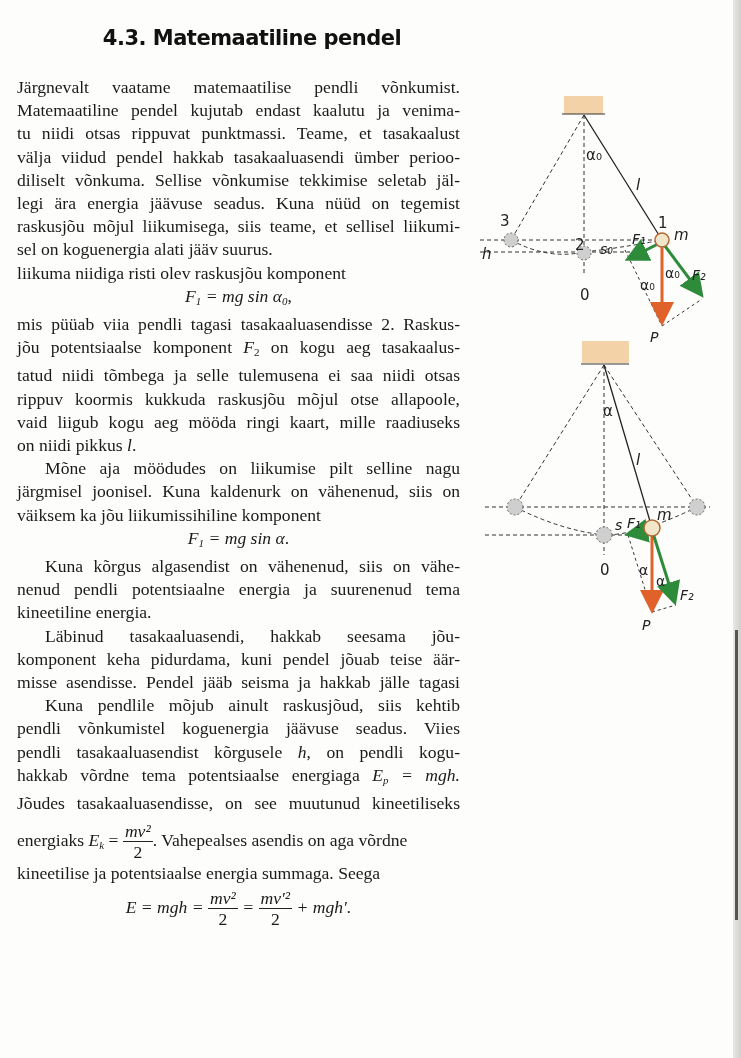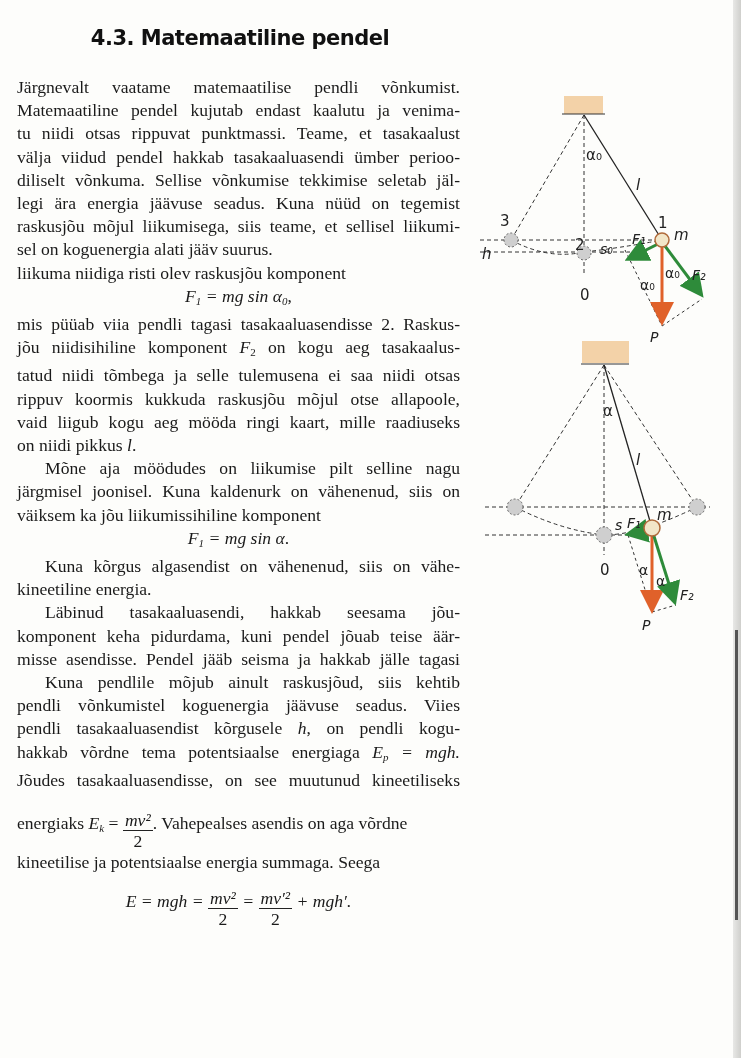--- a/index.html
+++ b/index.html
@@ -1,28 +1,28 @@
 <!DOCTYPE html>
 <html><head>
 <meta charset="utf-8">
 <style>
   html,body{margin:0;padding:0;}
   body{width:741px;height:1058px;background:#fdfdfb;position:relative;overflow:hidden;
        font-family:"Liberation Serif","DejaVu Serif",serif;color:#1a1a1a;}
   .page-edge{position:absolute;left:733px;top:0;width:8px;height:1058px;
        background:linear-gradient(to right,#e8e8e6,#cfcfcc);}
   .page-edge .dark{position:absolute;left:2px;top:630px;width:3px;height:290px;background:#555;}
-  h1{position:absolute;left:0;top:26px;width:480px;margin:0;text-align:center;
+  h1{position:absolute;left:12px;top:26px;width:480px;margin:0;text-align:center;
      font-family:"DejaVu Sans","Liberation Sans",sans-serif;font-weight:bold;font-size:21px;letter-spacing:-0.5px;color:#111;}
   .text{position:absolute;left:17px;top:76px;width:443px;font-size:17.6px;line-height:23.2px;}
   .p{margin:0;text-align:justify;text-align-last:auto;}
   .eq{text-align:center;font-style:italic;margin:0;}
   .it{font-style:italic;}
   sub{font-size:11px;vertical-align:-3px;}
-  .frac{display:inline-block;vertical-align:middle;text-align:center;font-style:italic;line-height:20px;margin-top:12px;}
+  .frac{display:inline-block;vertical-align:middle;text-align:center;font-style:italic;line-height:20px;}
   .frac .num{display:block;border-bottom:1px solid #222;padding:0 2px;}
   .frac .den{display:block;font-style:normal;}
   .l{display:block;}
   .just{text-align:justify;text-align-last:justify;}
   svg text{font-family:"DejaVu Sans","Liberation Sans",sans-serif;}
 </style>
 </head>
 <body>
 
 <div class="page-edge">
@@ -44,37 +44,38 @@
   </div>
   <div class="p">
     <span class="l">liikuma niidiga risti olev raskusjõu komponent</span>
   </div>
   <div class="eq">
     <span>F</span><sub>1</sub>
     <span>= mg sin α</span><sub>0</sub><span style="font-style:normal">,</span>
   </div>
   <div class="p">
     <span class="l just">mis püüab viia pendli tagasi tasakaaluasendisse 2. Raskus-</span>
-    <span class="l just"><span>jõu niidisihiline komponent </span><span class="it">F</span><sub>2</sub><span> on kogu aeg tasakaalus-</span></span>
+    <span class="l just"><span>jõu potentsiaalse komponent </span><span class="it">F</span><sub>2</sub><span> on kogu aeg tasakaalus-</span></span>
     <span class="l just">tatud niidi tõmbega ja selle tulemusena ei saa niidi otsas</span>
     <span class="l just">rippuv koormis kukkuda raskusjõu mõjul otse allapoole,</span>
     <span class="l just">vaid liigub kogu aeg mööda ringi kaart, mille raadiuseks</span>
     <span class="l"><span>on niidi pikkus </span><span class="it">l</span><span>.</span></span>
   </div>
   <div class="p">
     <span class="l just" style="padding-left:28px">Mõne aja möödudes on liikumise pilt selline nagu</span>
     <span class="l just">järgmisel joonisel. Kuna kaldenurk on vähenenud, siis on</span>
     <span class="l">väiksem ka jõu liikumissihiline komponent</span>
   </div>
   <div class="eq">
     <span>F</span><sub>1</sub>
     <span>= mg sin α</span><span style="font-style:normal">.</span>
   </div>
   <div class="p">
     <span class="l just" style="padding-left:28px">Kuna kõrgus algasendist on vähenenud, siis on vähe-</span>
+    <span class="l just">nenud pendli potentsiaalne energia ja suurenenud tema</span>
     <span class="l">kineetiline energia.</span>
   </div>
   <div class="p">
     <span class="l just" style="padding-left:28px">Läbinud tasakaaluasendi, hakkab seesama jõu-</span>
     <span class="l just">komponent keha pidurdama, kuni pendel jõuab teise äär-</span>
     <span class="l just">misse asendisse. Pendel jääb seisma ja hakkab jälle tagasi</span>
   </div>
   <div class="p">
     <span class="l just" style="padding-left:28px">Kuna pendlile mõjub ainult raskusjõud, siis kehtib</span>
     <span class="l just">pendli võnkumistel koguenergia jäävuse seadus. Viies</span>

